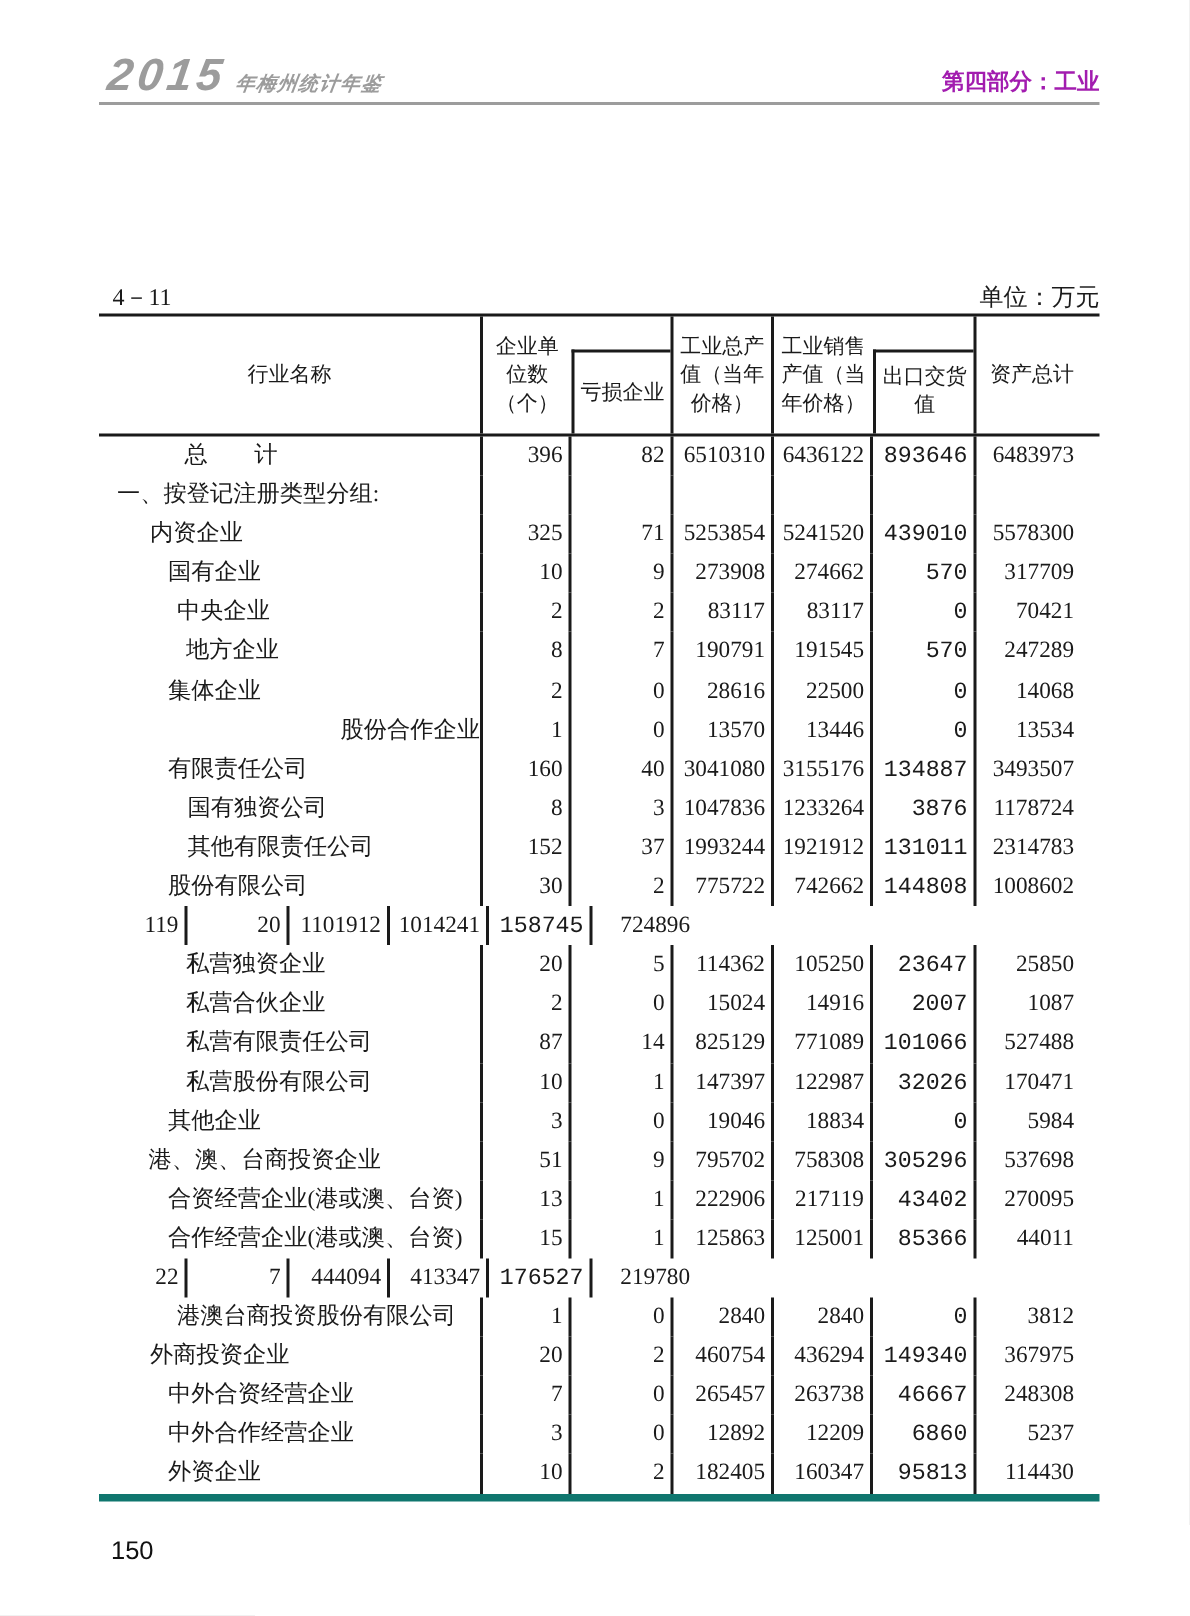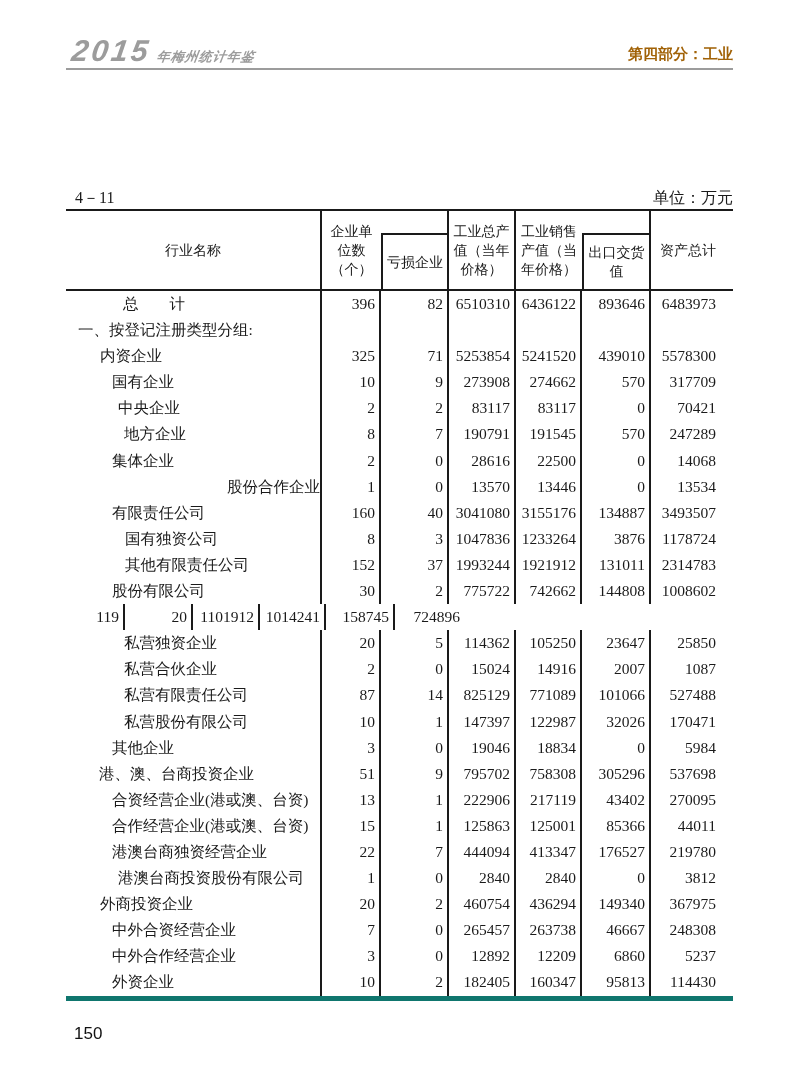--- a/index.html
+++ b/index.html
@@ -6,42 +6,42 @@
   .page{position:relative;width:793px;height:1077px;margin:0 auto;background:#ffffff;
         font-family:"Liberation Serif","DejaVu Serif",serif;color:#1a1a1a;overflow:hidden;}
 
   
   .page-header{position:absolute;left:66px;top:34px;width:667px;height:34px;}
   .brand{position:absolute;left:6px;bottom:0;color:#9c9c9c;font-style:italic;font-weight:bold;
          transform:skewX(-8deg);white-space:nowrap;font-family:"Liberation Sans","DejaVu Sans",sans-serif;}
   .brand-year{font-size:30px;letter-spacing:3px;}
   .brand-rest{font-size:13px;margin-left:7px;letter-spacing:1px;}
   .section-label{position:absolute;right:0;bottom:4px;font-weight:bold;font-size:15px;
-                 font-family:Liberation Serif, serif;color:#a16207;}
+                 font-family:Liberation Serif, serif;color:#a21caf;}
   .header-rule{position:absolute;left:66px;top:68px;width:667px;height:2px;background:#9c9c9c;}
 
   
   .title{position:absolute;left:66px;top:128px;width:667px;margin:0;text-align:center;
          font-size:28px;font-weight:bold;letter-spacing:1px;}
   .meta{position:absolute;left:66px;top:187px;width:667px;height:22px;font-size:16px;}
   .table-no{position:absolute;left:9px;bottom:0;}
   .unit-label{position:absolute;right:0;bottom:0;}
 
   
   .stat-table{position:absolute;left:66px;top:209px;width:667px;}
   .thead{box-sizing:border-box;position:relative;height:82px;display:flex;
          border-top:2px solid #1a1a1a;border-bottom:2px solid #1a1a1a;}
   .th{box-sizing:border-box;display:flex;align-items:center;justify-content:center;
       text-align:center;font-size:14px;line-height:19px;padding:0 2px;}
   .th.stepped{position:relative;padding:0;}
   .step-box{position:absolute;left:0;right:0;top:22px;bottom:0;
             border-top:2px solid #1a1a1a;border-left:2px solid #1a1a1a;
             display:flex;align-items:center;justify-content:center;padding:0 2px;}
   .w0{width:256px;}.w1{width:59px;}.w2{width:68px;}.w3{width:67px;}
-  .w4{width:66px;}.w5{width:69px;}.w6{width:74px;}
+  .w4{width:66px;}.w5{width:69px;font-family:Liberation Mono, monospace;}.w6{width:74px;}
   .br{border-right:2px solid #1a1a1a;}
 
   .tbody{border-bottom:5px solid #0f766e;}
   .row{display:flex;height:26.1px;}
   .cell{box-sizing:border-box;font-size:15.5px;line-height:26.1px;white-space:pre;overflow:hidden;}
   .cell.label{text-align:left;}
   .cell.num{text-align:right;padding-right:4px;font-size:15.5px;}
   .cell.num.w6{padding-right:9px;}
 
   .page-number{position:absolute;left:74px;top:1024px;font-size:17px;
@@ -263,21 +263,20 @@
         <div class="row">
           <div class="cell label w0 br" style="padding-left: 46px;">合作经营企业(港或澳、台资)</div>
           <div class="cell num w1 br">15</div>
           <div class="cell num w2 br">1</div>
           <div class="cell num w3 br">125863</div>
           <div class="cell num w4 br">125001</div>
           <div class="cell num w5 br">85366</div>
           <div class="cell num w6">44011</div>
         </div>
         <div class="row">
-          <div class="cell label w0 br" style="padding-left: 46px;">港澳台商独资经营企业</div>
           <div class="cell num w1 br">22</div>
           <div class="cell num w2 br">7</div>
           <div class="cell num w3 br">444094</div>
           <div class="cell num w4 br">413347</div>
           <div class="cell num w5 br">176527</div>
           <div class="cell num w6">219780</div>
         </div>
         <div class="row">
           <div class="cell label w0 br" style="padding-left: 52px;">港澳台商投资股份有限公司</div>
           <div class="cell num w1 br">1</div>

